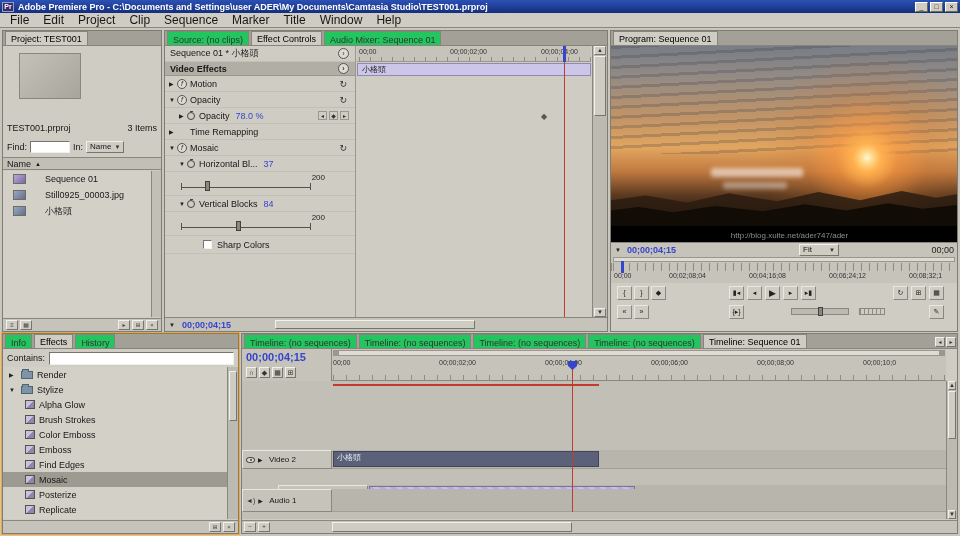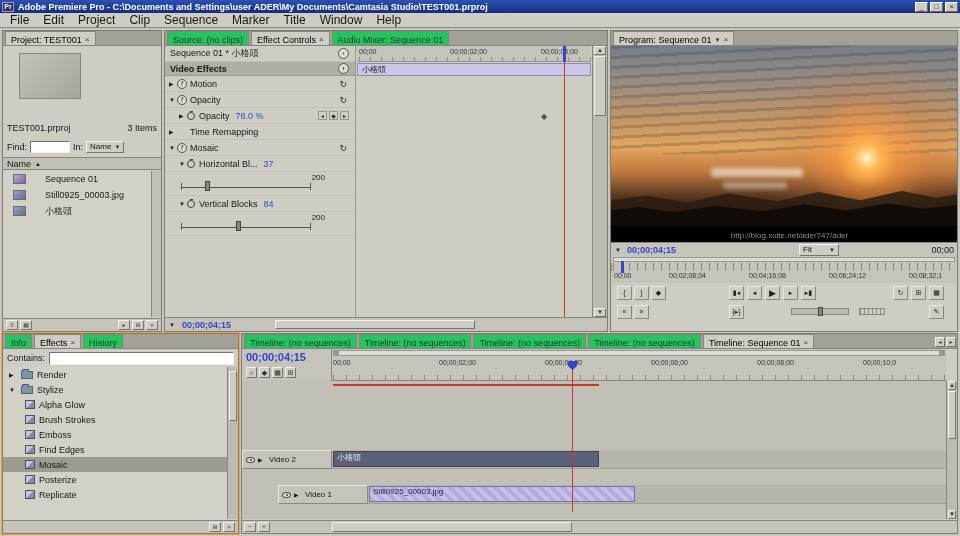--- a/index.html
+++ b/index.html
@@ -20,21 +20,21 @@
   .menubar { position:absolute; left:0; top:13px; width:960px; height:15px; background:#cfccc3;
     border-bottom:1px solid #8a877f; display:flex; align-items:center; padding-left:3px; z-index:50; }
   .menu-item { padding:1px 7px; font-size:12px; }
 
   
   .panel { position:absolute; background:#cfccc3; border:1px solid #7f7c74; }
   .tabbar { position:absolute; left:0; top:0; right:0; height:15px; background:#a3a097;
     border-bottom:1px solid #87847c; display:flex; align-items:flex-end; overflow:hidden; }
   .tab { height:14px; padding:2px 5px 0 5px; background:#22c55e; border:1px solid #87847c; border-bottom:none;
     margin-left:2px; font-size:9px; white-space:nowrap; color:#333; display:flex; gap:3px; align-items:center; }
-  .tab.on { background:#cfccc3; color:#000; }
+  .tab.on { background:#cfccc3; color:#000;flex-direction:column; }
   .tab-x { font-size:8px; color:#444; }
   .dd-arrow { font-size:6px; color:#333; }
   .tc { color:#3545cc; font-weight:bold; }
   .twisty { font-size:6px; color:#222; width:8px; display:inline-block; }
   .sb-btn { position:absolute; background:#cfccc3; border:1px solid; border-color:#f2f0ea #77746c #77746c #f2f0ea;
     font-size:6px; text-align:center; color:#333; }
   .sb-thumb { position:absolute; background:#cfccc3; border:1px solid; border-color:#f2f0ea #77746c #77746c #f2f0ea; }
 
   
   .proj-thumb { position:absolute; left:16px; top:22px; width:62px; height:46px;
@@ -321,20 +321,24 @@
       <span class="stopwatch"></span>
       <span>Vertical Blocks</span>
       <span class="ec-value">84</span>
     </div>
     <div class="slider-row">
       <span class="slider-max">200</span>
       <div class="slider-track">
         <div class="slider-handle" style="left:55px;"></div>
       </div>
     </div>
+    <div class="ec-row" style="padding-left:38px; height:18px;">
+      <span class="checkbox"></span>
+      <span>Sharp Colors</span>
+    </div>
   </div>
 
   <div class="ec-right">
     <div class="ec-ruler">
       <span class="rl" style="left:2px;">00;00</span>
       <span class="rl" style="left:93px;">00;00;02;00</span>
       <span class="rl" style="left:184px;">00;00;04;00</span>
     </div>
     <div class="ec-clipbar">
       <span>小格頭</span>
@@ -453,20 +457,24 @@
     <div class="tree-row lvl2">
       <span class="effect-icon"></span>
       <span>Alpha Glow</span>
     </div>
     <div class="tree-row lvl2">
       <span class="effect-icon"></span>
       <span>Brush Strokes</span>
     </div>
     <div class="tree-row lvl2">
       <span class="effect-icon"></span>
+      <span>Color Emboss</span>
+    </div>
+    <div class="tree-row lvl2">
+      <span class="effect-icon"></span>
       <span>Emboss</span>
     </div>
     <div class="tree-row lvl2">
       <span class="effect-icon"></span>
       <span>Find Edges</span>
     </div>
     <div class="tree-row lvl2 selected">
       <span class="effect-icon"></span>
       <span>Mosaic</span>
     </div>
@@ -560,20 +568,28 @@
         <span class="twisty">▶</span>
         <span>Video 1</span>
       </div>
       <div class="track-content">
         <div class="clip clip-v1">
           <span>Still0925_00003.jpg</span>
         </div>
       </div>
     </div>
 
+    <div class="track-row" style="top:108px; height:23px;">
+      <div class="track-head">
+        <span class="spk-icon">◄)</span>
+        <span class="twisty">▶</span>
+        <span>Audio 1</span>
+      </div>
+      <div class="track-content"></div>
+    </div>
   </div>
 
   <div class="tl-playhead-head"></div>
   <div class="tl-playhead-line"></div>
 
   <div class="tl-vscroll">
     <span class="sb-btn" style="left:1px; right:1px; top:0; height:9px;">▲</span>
     <span class="sb-thumb" style="left:1px; right:1px; top:10px; height:48px;"></span>
     <span class="sb-btn" style="left:1px; right:1px; bottom:0; height:9px;">▼</span>
   </div>

